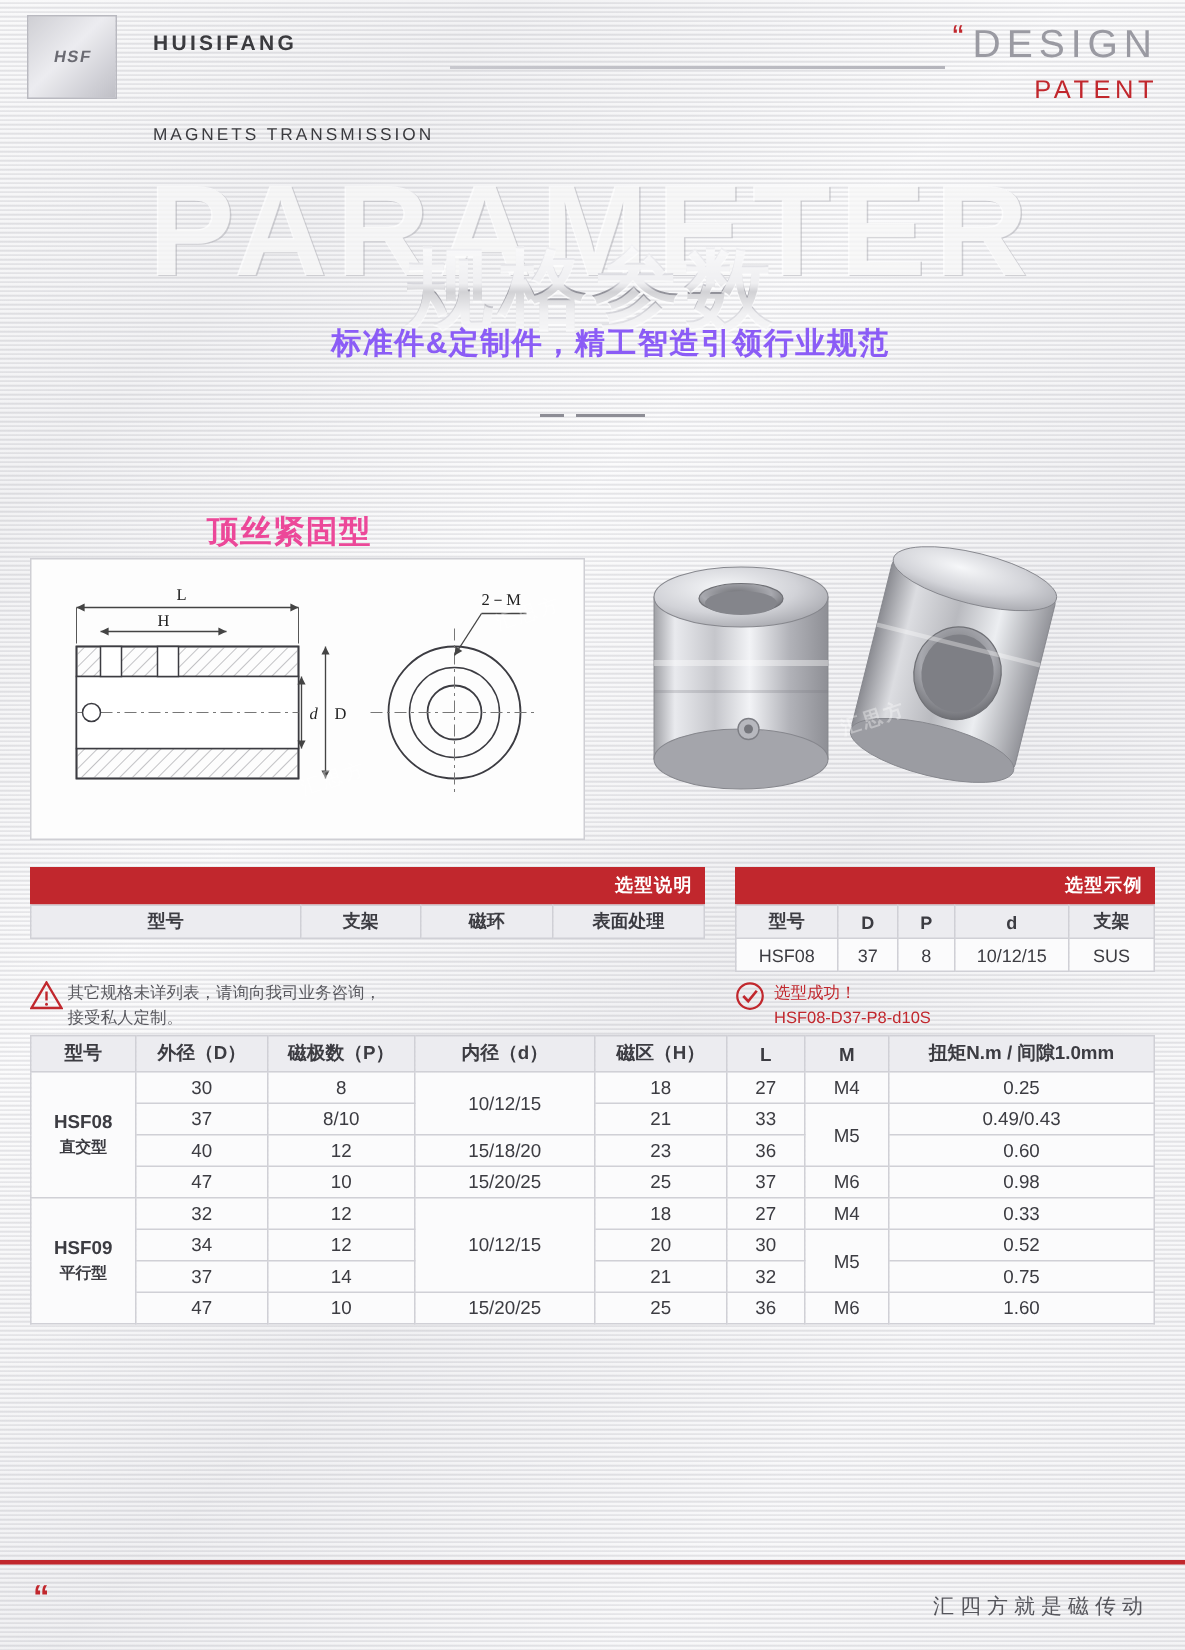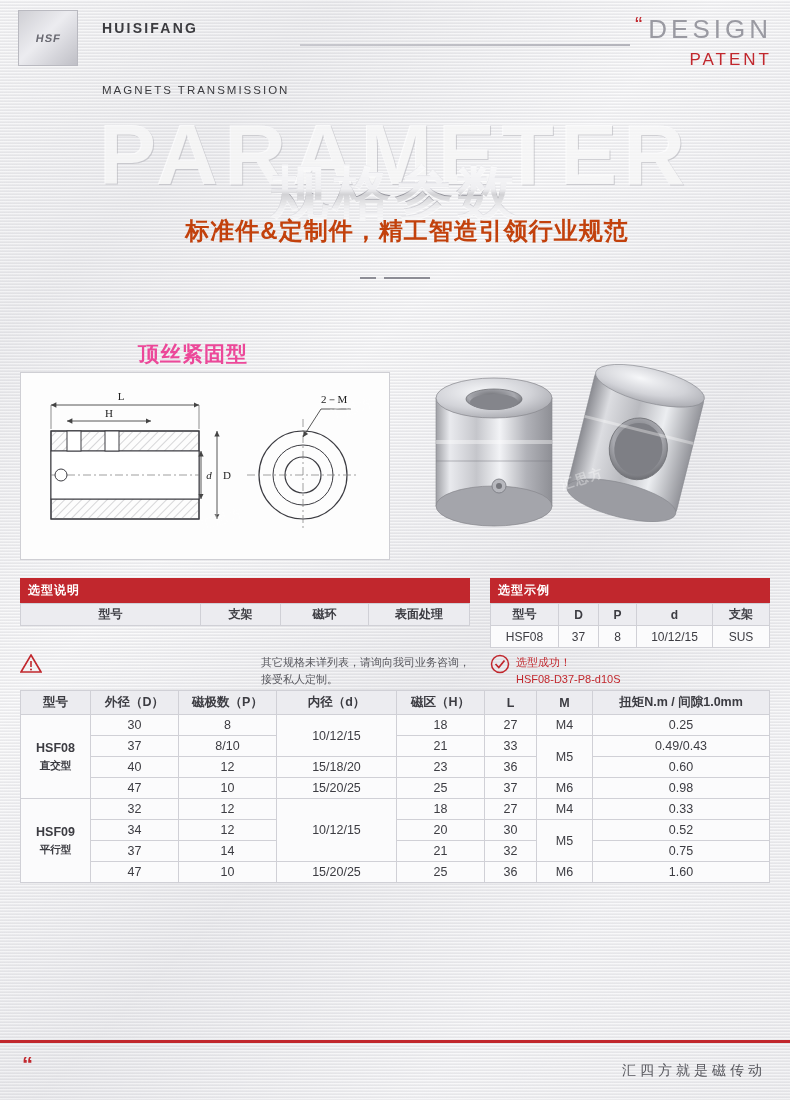--- a/index.html
+++ b/index.html
@@ -44,48 +44,48 @@
     position:absolute; top:118px; left:0; width:790px; text-align:center;
     font-size:58px; font-weight:bold; letter-spacing:4px;
     color:#6e6e76;
     background:linear-gradient(180deg,#fbfbfc 0%,#d6d6dc 45%,#8e8e96 52%,#d9d9de 70%,#f4f4f6 100%);
     -webkit-background-clip:text; background-clip:text; -webkit-text-fill-color:transparent;
     text-shadow:0 1px 0 rgba(255,255,255,0.6);
     margin-top:36px;
   }
   .subtitle {
     position:absolute; top:215px; left:0; width:790px; text-align:center;
-    font-size:24px; font-weight:bold; color:#c2410c; letter-spacing:1px;padding-left:24px;
+    font-size:20px; font-weight:bold; color:#8b5cf6; letter-spacing:1px;padding-left:24px;
   }
   .divider { position:absolute; top:268px; left:0; width:790px; text-align:center; }
   .divider .d1 { display:inline-block; width:16px; height:2px; background:#8d8d95; vertical-align:middle; }
   .divider .d2 { display:inline-block; width:46px; height:2px; background:#8d8d95; vertical-align:middle; margin-left:8px; }
 
   
   .sec-title { position:absolute; left:138px; top:340px; font-size:21px; font-weight:bold; color:#ec4899; letter-spacing:1px; }
 
   
   .drawing { position:absolute; left:20px; top:372px; width:370px; height:188px;
     background:#fdfdfd; border:1px solid #cfcfd4; }
   .drawing svg { display:block; }
 
   
   .photo { position:absolute; left:400px; top:340px; width:370px; height:230px; }
 
   
   .panel-head { background:#c1272d; color:#fff; font-size:12px; font-weight:bold;
-    padding:4px 8px; letter-spacing:1px; }
+    padding:4px 8px; letter-spacing:1px;text-align:right; }
   table { border-collapse:collapse; }
   .tbl td, .tbl th { border:1px solid #d0d0d6; font-size:12px; text-align:center; color:#3c3c42; }
 
   .left-block { position:absolute; left:20px; top:578px; width:450px; }
   .left-block .tbl { width:450px; }
   .left-block .tbl td { height:22px; background:#fbfbfc; }
   .left-block .tbl tr.hdr td { background:#ececf0; font-weight:bold; }
-  .note { position:absolute; left:20px; top:654px; width:450px; display:flex; gap:3px; align-items:flex-start;justify-content:space-between; }
+  .note { position:absolute; left:20px; top:654px; width:450px; display:flex; gap:3px; align-items:flex-start; }
   .note .txt { font-size:11px; color:#5a5a60; line-height:1.5; }
 
   .right-block { position:absolute; left:490px; top:578px; width:280px; }
   .right-block .tbl { width:280px; }
   .right-block .tbl td { height:22px; background:#fbfbfc; }
   .right-block .tbl tr.hdr td { background:#ececf0; font-weight:bold; }
   .ok-note { position:absolute; left:490px; top:654px; width:280px; display:flex; gap:6px; align-items:flex-start; }
   .ok-note .txt { font-size:11px; color:#c1272d; line-height:1.5; }
 
   

